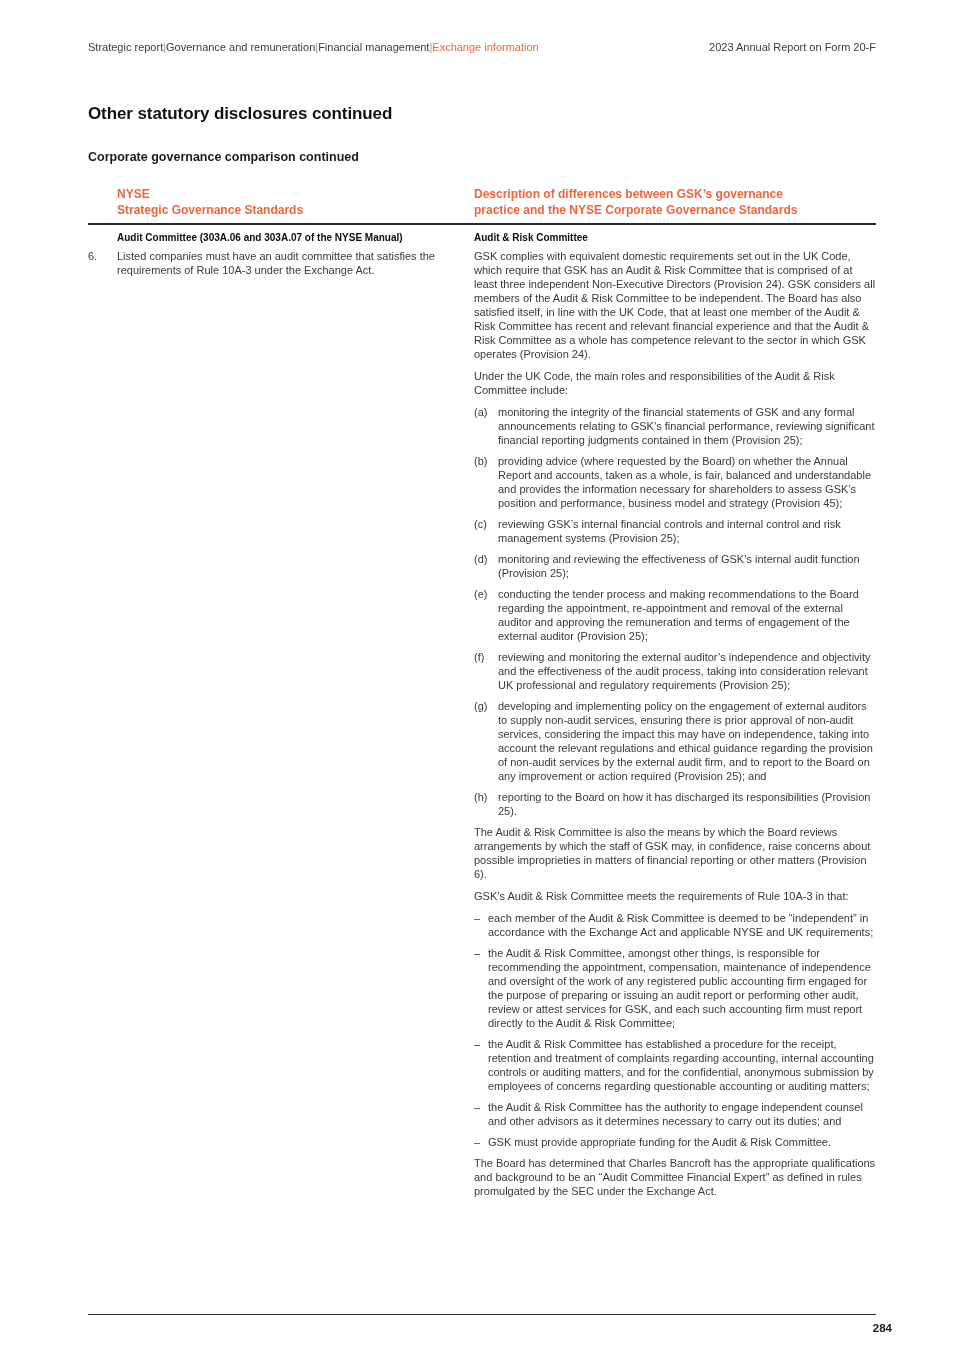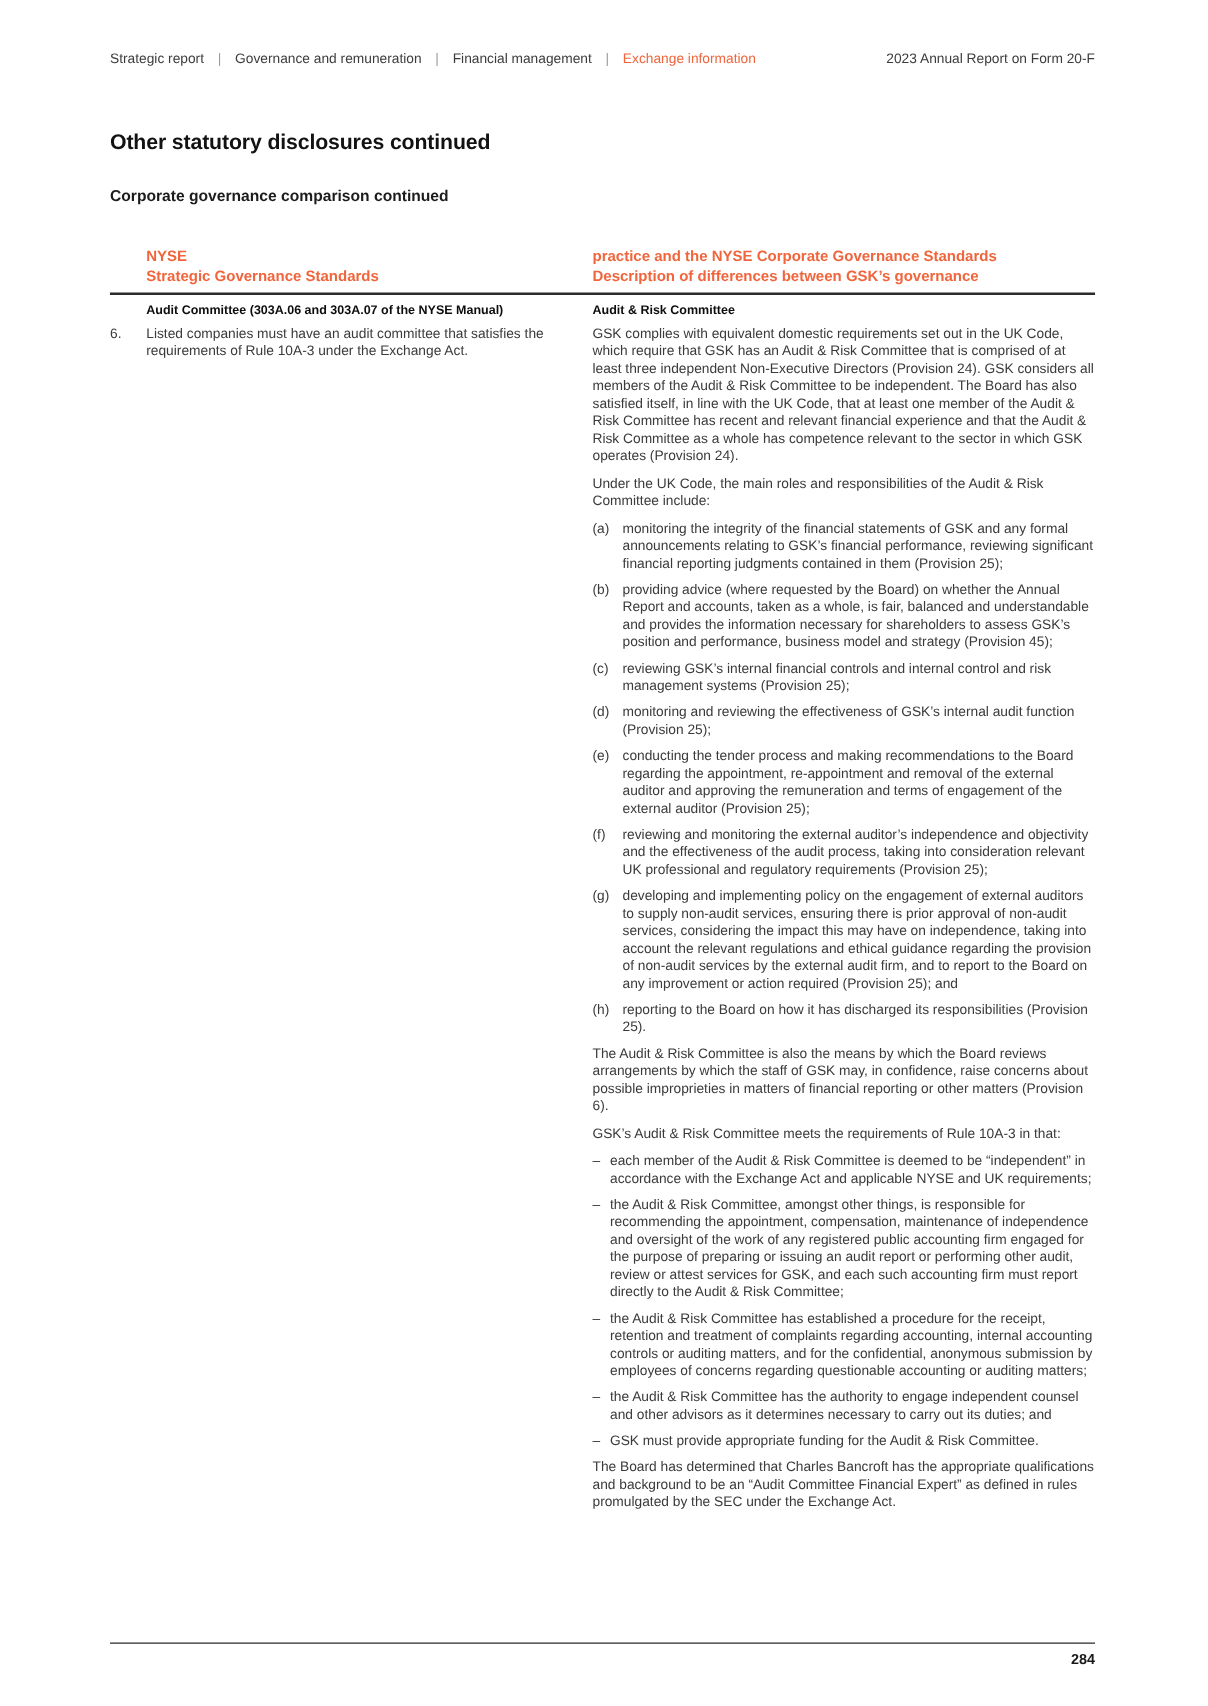--- a/index.html
+++ b/index.html
@@ -16,21 +16,21 @@
   }
 
   
   .topnav {
     display: flex;
     align-items: baseline;
     justify-content: space-between;
     font-size: 11px;
     color: #3c3c3c;
   }
-  .topnav .nav-items { display: flex; align-items: baseline; gap: 11px; }
+  .topnav .nav-items { display: flex; align-items: baseline; }
   .topnav .nav-item { white-space: nowrap; cursor: default; }
   .topnav .nav-sep { color: #9b9b9b; }
   .topnav .nav-item.active { color: #f0653c; }
   .topnav .report-edition { color: #3c3c3c; }
 
   
   .page-title {
     margin: 51px 0 0 0;
     font-size: 17px;
     font-weight: 600;
@@ -38,21 +38,21 @@
     color: #121212;
   }
   .page-subtitle {
     margin: 26px 0 0 0;
     font-size: 12.5px;
     font-weight: 600;
     color: #1c1c1c;
   }
 
   
-  .gov-table { margin-top: 34px; }
+  .gov-table { margin-top: 23px; }
   .cols { display: flex; gap: 14px; }
   .col-left  { width: 372px; flex: 0 0 372px; box-sizing: border-box; }
   .col-right { width: 402px; flex: 0 0 402px; box-sizing: border-box; }
 
   .thead {
     border-bottom: 2px solid #2b2b2b;
     padding-bottom: 5px;
   }
   .thead .col-left { padding-left: 29px; }
   .col-header {
@@ -94,21 +94,21 @@
   
   .footer-rule {
     position: absolute;
     left: 88px;
     right: 90px;
     top: 1314px;
     border-top: 1.5px solid #2b2b2b;
   }
   .page-number {
     position: absolute;
-    right: 90px;
+    right: 74px;
     top: 1322px;
     font-size: 11.5px;
     font-weight: 700;
     color: #1a1a1a;
   }
 </style>
 </head>
 <body>
 
 <div class="page">
@@ -130,22 +130,22 @@
   <h2 class="page-subtitle">Corporate governance comparison continued</h2>
 
   <section class="gov-table">
 
     <div class="thead cols">
       <div class="col-left">
         <div class="col-header">NYSE</div>
         <div class="col-header">Strategic Governance Standards</div>
       </div>
       <div class="col-right">
+        <div class="col-header">Description of differences between GSK’s governance</div>
         <div class="col-header">practice and the NYSE Corporate Governance Standards</div>
-        <div class="col-header">Description of differences between GSK’s governance</div>
       </div>
     </div>
 
     <div class="tbody cols">
 
       <div class="col-left">
         <div class="subhead">Audit Committee (303A.06 and 303A.07 of the NYSE Manual)</div>
         <div class="numbered-item">
           <span class="num">6.</span>
           <span class="txt">Listed companies must have an audit committee that satisfies the requirements of Rule 10A-3 under the Exchange Act.</span>

